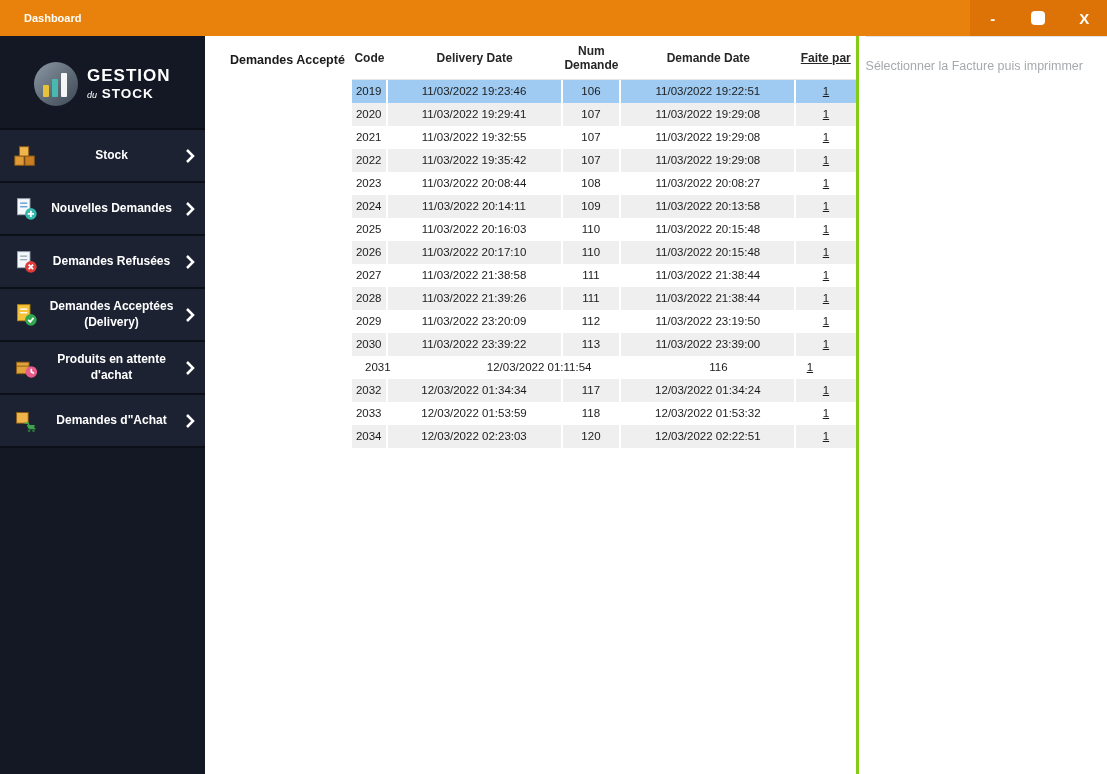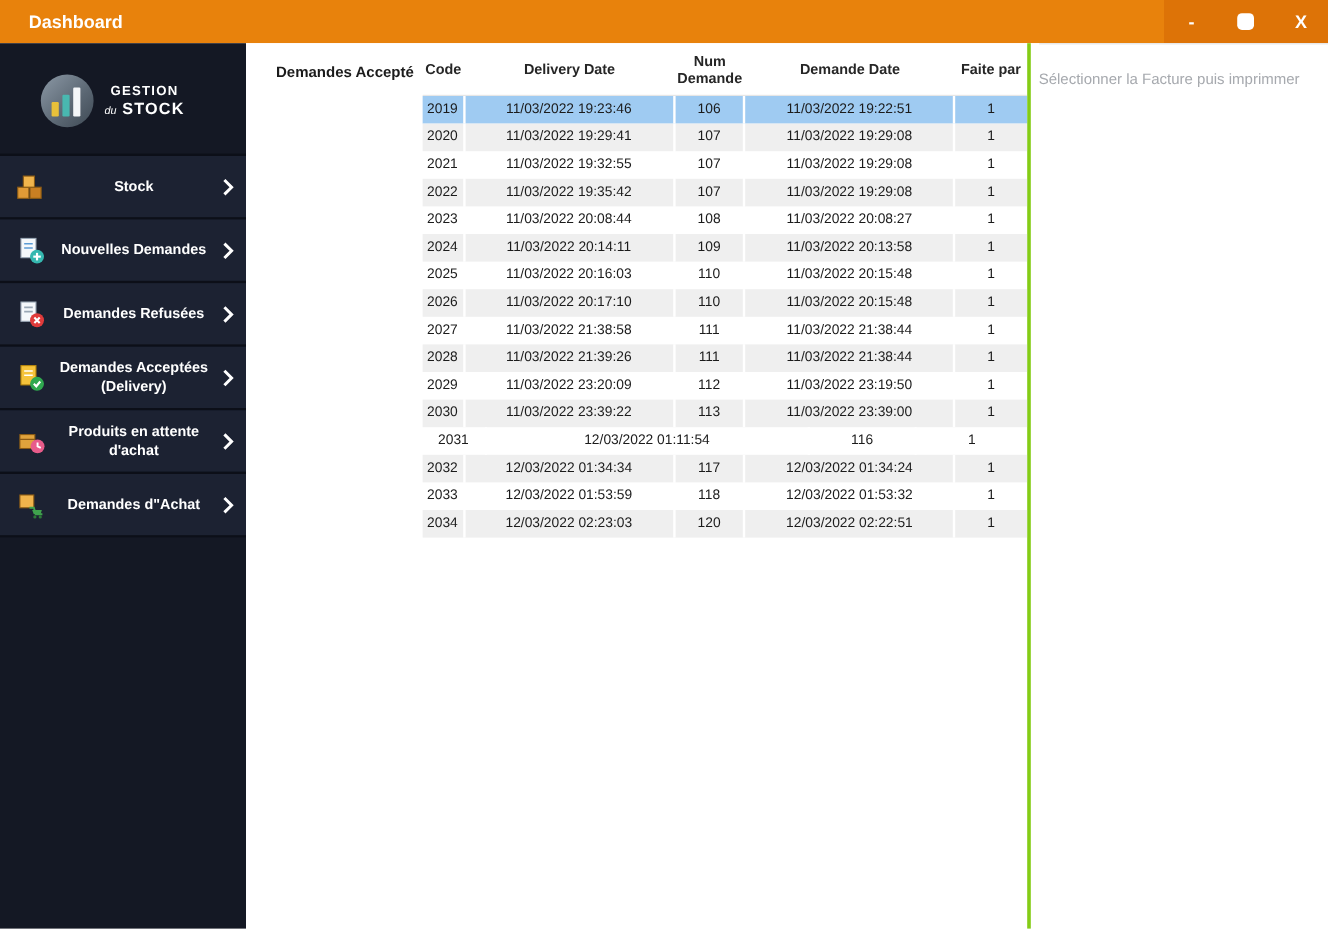--- a/index.html
+++ b/index.html
@@ -1,42 +1,42 @@
 <!DOCTYPE html>
 <html><head>
 <meta charset="utf-8">
 <style>
   * { box-sizing: border-box; margin: 0; padding: 0; }
   html,body { width:1107px; height:774px; overflow:hidden; }
   body { font-family: "Liberation Sans", sans-serif; background:#fff; }
 
   
   .titlebar { height:36px; background:#E8820C; display:flex; align-items:center; }
-  .titlebar .title { color:#fff; font-weight:bold; font-size:15px; padding-left:24px; }
+  .titlebar .title { color:#fff; font-weight:bold; font-size:11px; padding-left:24px; }
   .win-controls { margin-left:auto; height:36px; width:137px; background:#DD7307;
                   display:flex; align-items:center; justify-content:space-around; }
   .win-btn { color:#fff; font-weight:bold; font-size:15px; width:30px; height:30px;
              display:flex; align-items:center; justify-content:center; cursor:pointer; }
   .max-shape { width:14px; height:14px; background:#fff; border-radius:4px; }
 
   
   .app { display:flex; height:738px; }
 
   
   .sidebar { width:205px; background:#141824; flex:0 0 205px; display:flex; flex-direction:column; }
   .logo-row { display:flex; align-items:center; gap:9px; padding:26px 0 22px 34px; }
   .logo-circle { width:44px; height:44px; border-radius:50%;
                  background:linear-gradient(135deg,#8C99A6 0%,#5A6672 60%,#3E4954 100%);
                  position:relative; overflow:hidden; flex:0 0 44px; }
   .logo-circle .bar { position:absolute; bottom:9px; width:6px; border-radius:1px; }
   .b1 { left:9px;  height:12px; background:#E8C13A; }
   .b2 { left:18px; height:18px; background:#49B8B0; }
   .b3 { left:27px; height:24px; background:#F4F6F8; }
   .logo-text { color:#fff; line-height:1.15; }
-  .logo-text .l1 { font-weight:bold; font-size:11px; letter-spacing:1px;text-align:center; }
+  .logo-text .l1 { font-weight:bold; font-size:17px; letter-spacing:1px; }
   .logo-text .l2 { font-size:13.5px; font-weight:bold; letter-spacing:1px; }
   .logo-text .l2 .small { font-size:9px; font-weight:normal; font-style:italic; letter-spacing:0; }
 
   .menu { border-top:2px solid #0C0F18; }
   .menu-item { height:53px; background:#1C2232; border-bottom:2px solid #0C0F18;
                display:flex; align-items:center; padding:0 8px 0 10px; cursor:pointer; }
   .menu-icon { width:30px; flex:0 0 30px; display:flex; justify-content:center; }
   .menu-label { flex:1; color:#fff; font-size:12px; font-weight:bold; text-align:center;
                 line-height:1.3; padding:0 2px; }
   .menu-chevron { flex:0 0 14px; display:flex; justify-content:center; }
@@ -49,21 +49,21 @@
 
   .table-outer { flex:1; margin-right:7px; border-right:3px solid #84cc16; overflow:hidden; }
   .thead { display:flex; height:44px; align-items:center; border-bottom:1px solid #E6E6E6; }
   .hcell { font-size:12px; font-weight:bold; color:#262626; text-align:center; cursor:pointer; }
   .trow { display:flex; height:23px; cursor:pointer; }
   .trow.alt { background:#EFEFEF; }
   .trow.selected { background:#9FCBF2; }
   .cell { font-size:11.5px; color:#1b1b1b; line-height:23px; text-align:center;
           border-right:2px solid #fff; overflow:hidden; white-space:nowrap; }
   .c0 { width:60px; }  .c1 { width:300px; } .c2 { width:100px; }
-  .c3 { width:300px; } .c4 { width:102px; border-right:none; }
+  .c3 { width:300px; } .c4 { width:102px; border-right:none;text-decoration:underline; }
 
   
   .footer { height:59px; border-top:1px solid #E3E3E3; display:flex; align-items:center;
             justify-content:flex-end; gap:14px; padding-right:24px; background:#fff; }
   .hint { color:#A6A9AE; font-size:12.5px; }
   .print-btn { width:202px; height:36px; background:#0EA24E; border:none; border-radius:2px;
                display:flex; align-items:center; justify-content:space-between;
                padding:0 14px 0 12px; cursor:pointer; }
   .print-btn .lbl { color:#fff; font-weight:bold; font-size:13px; }
 </style>

